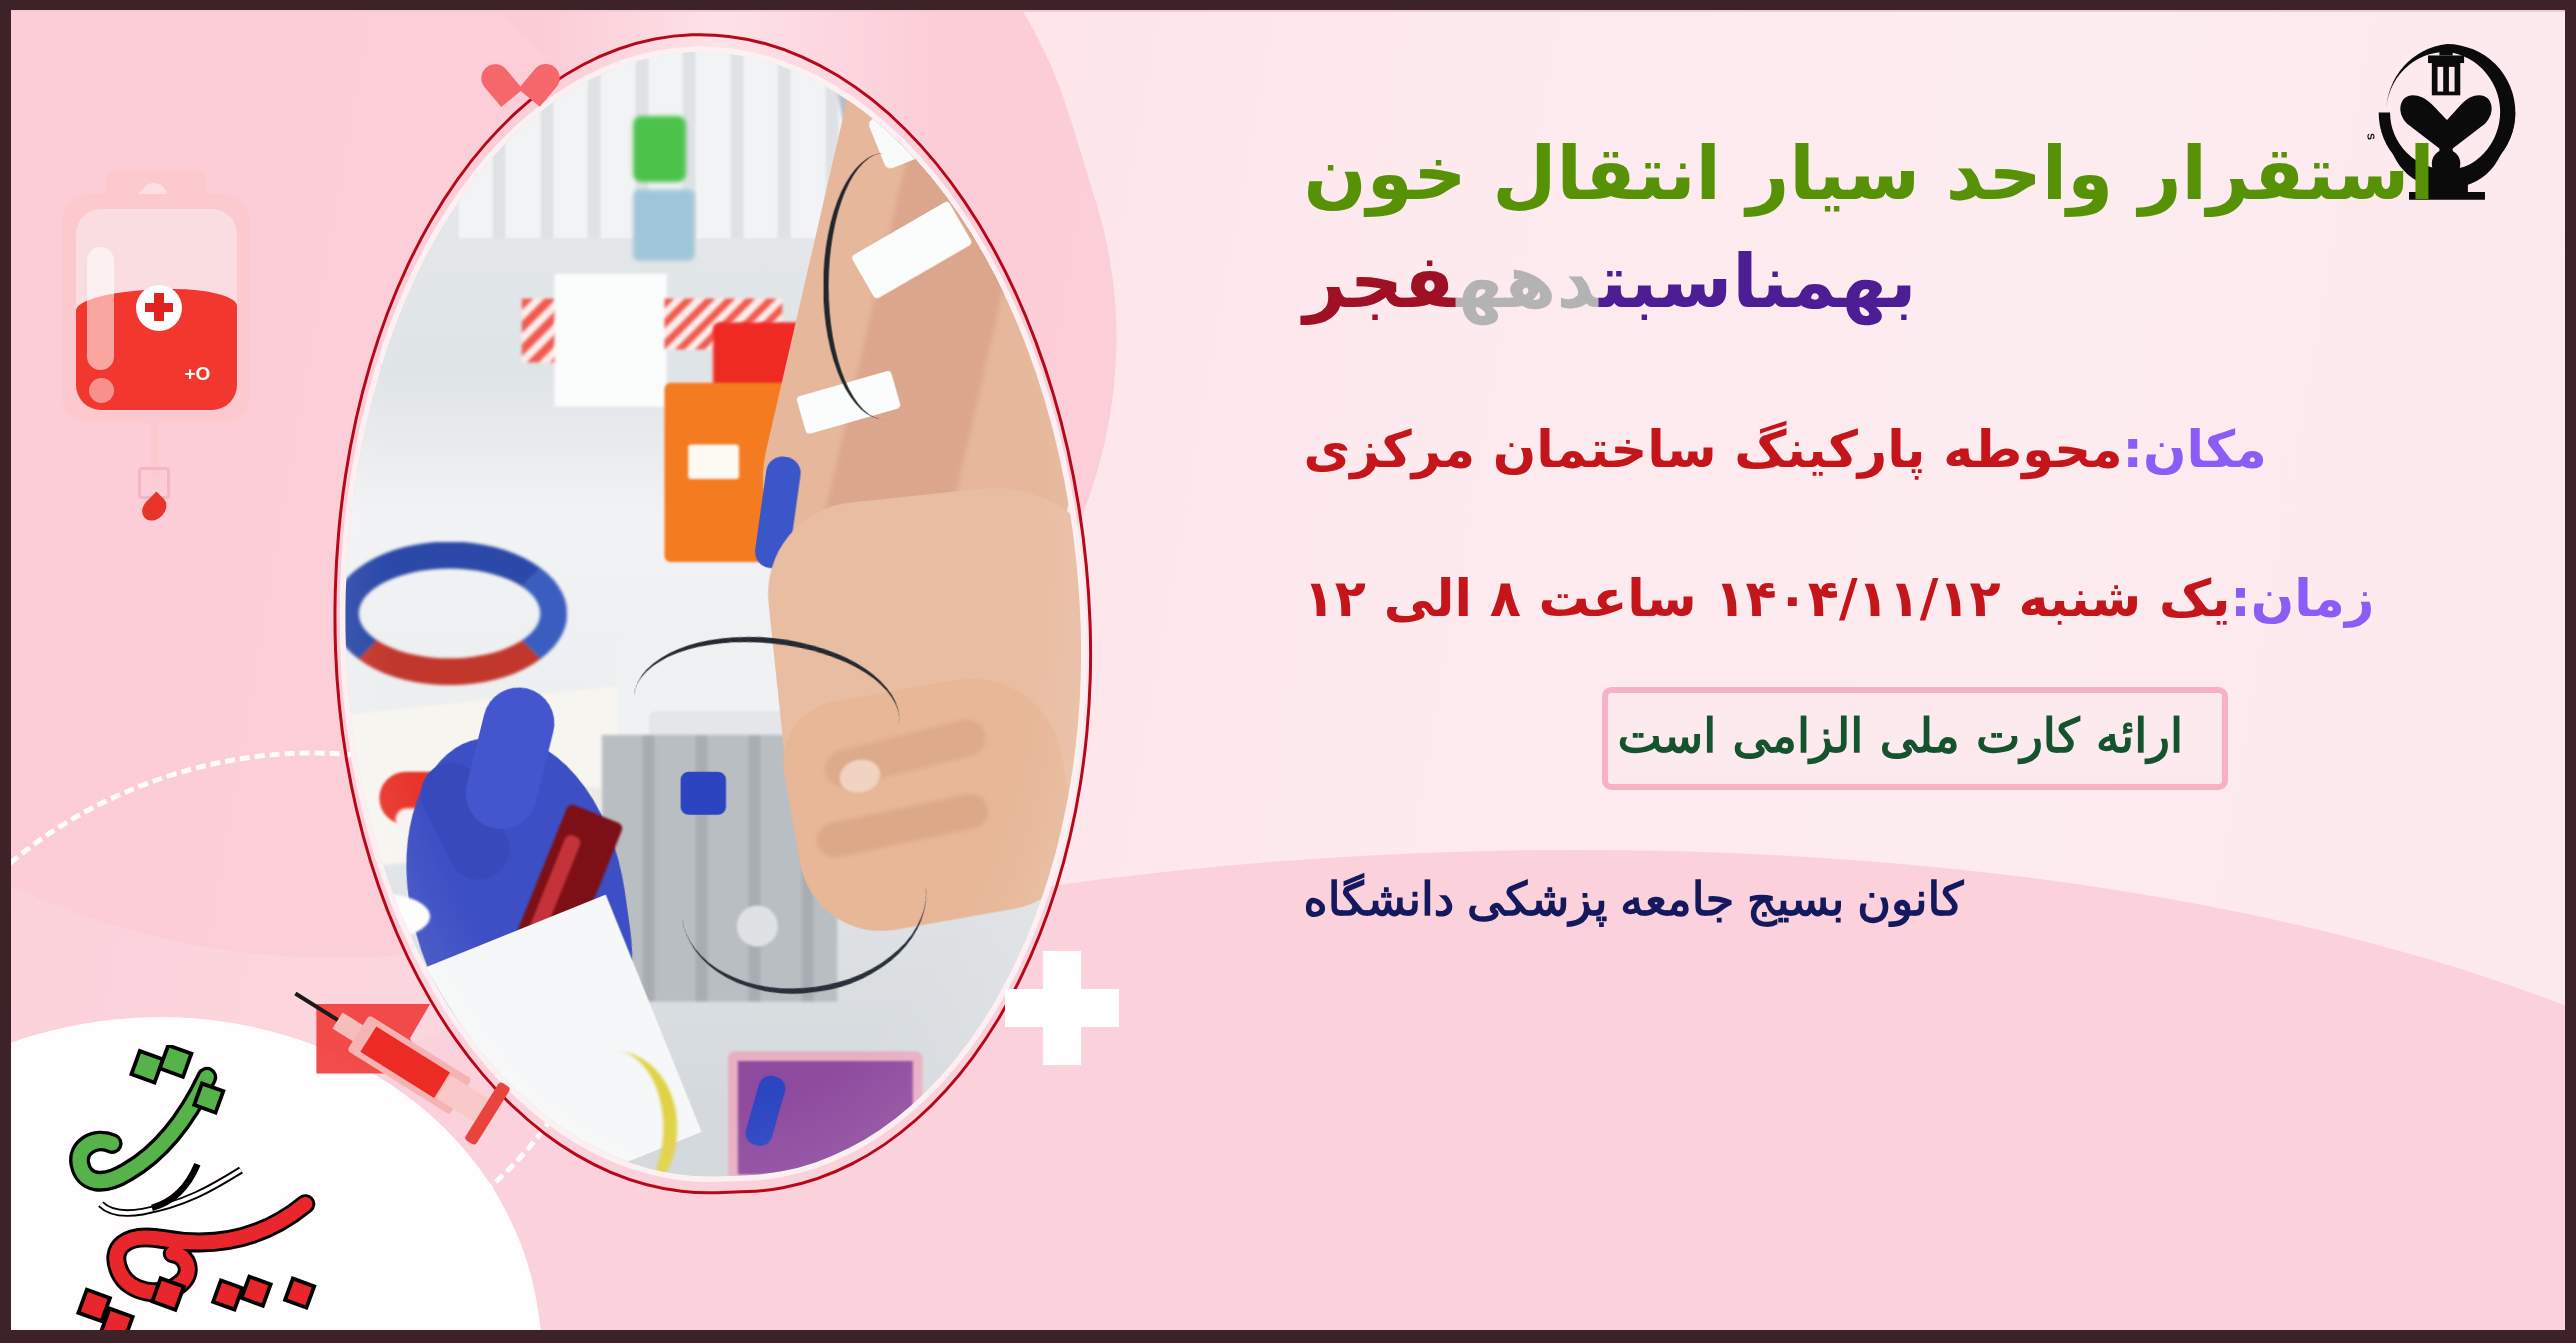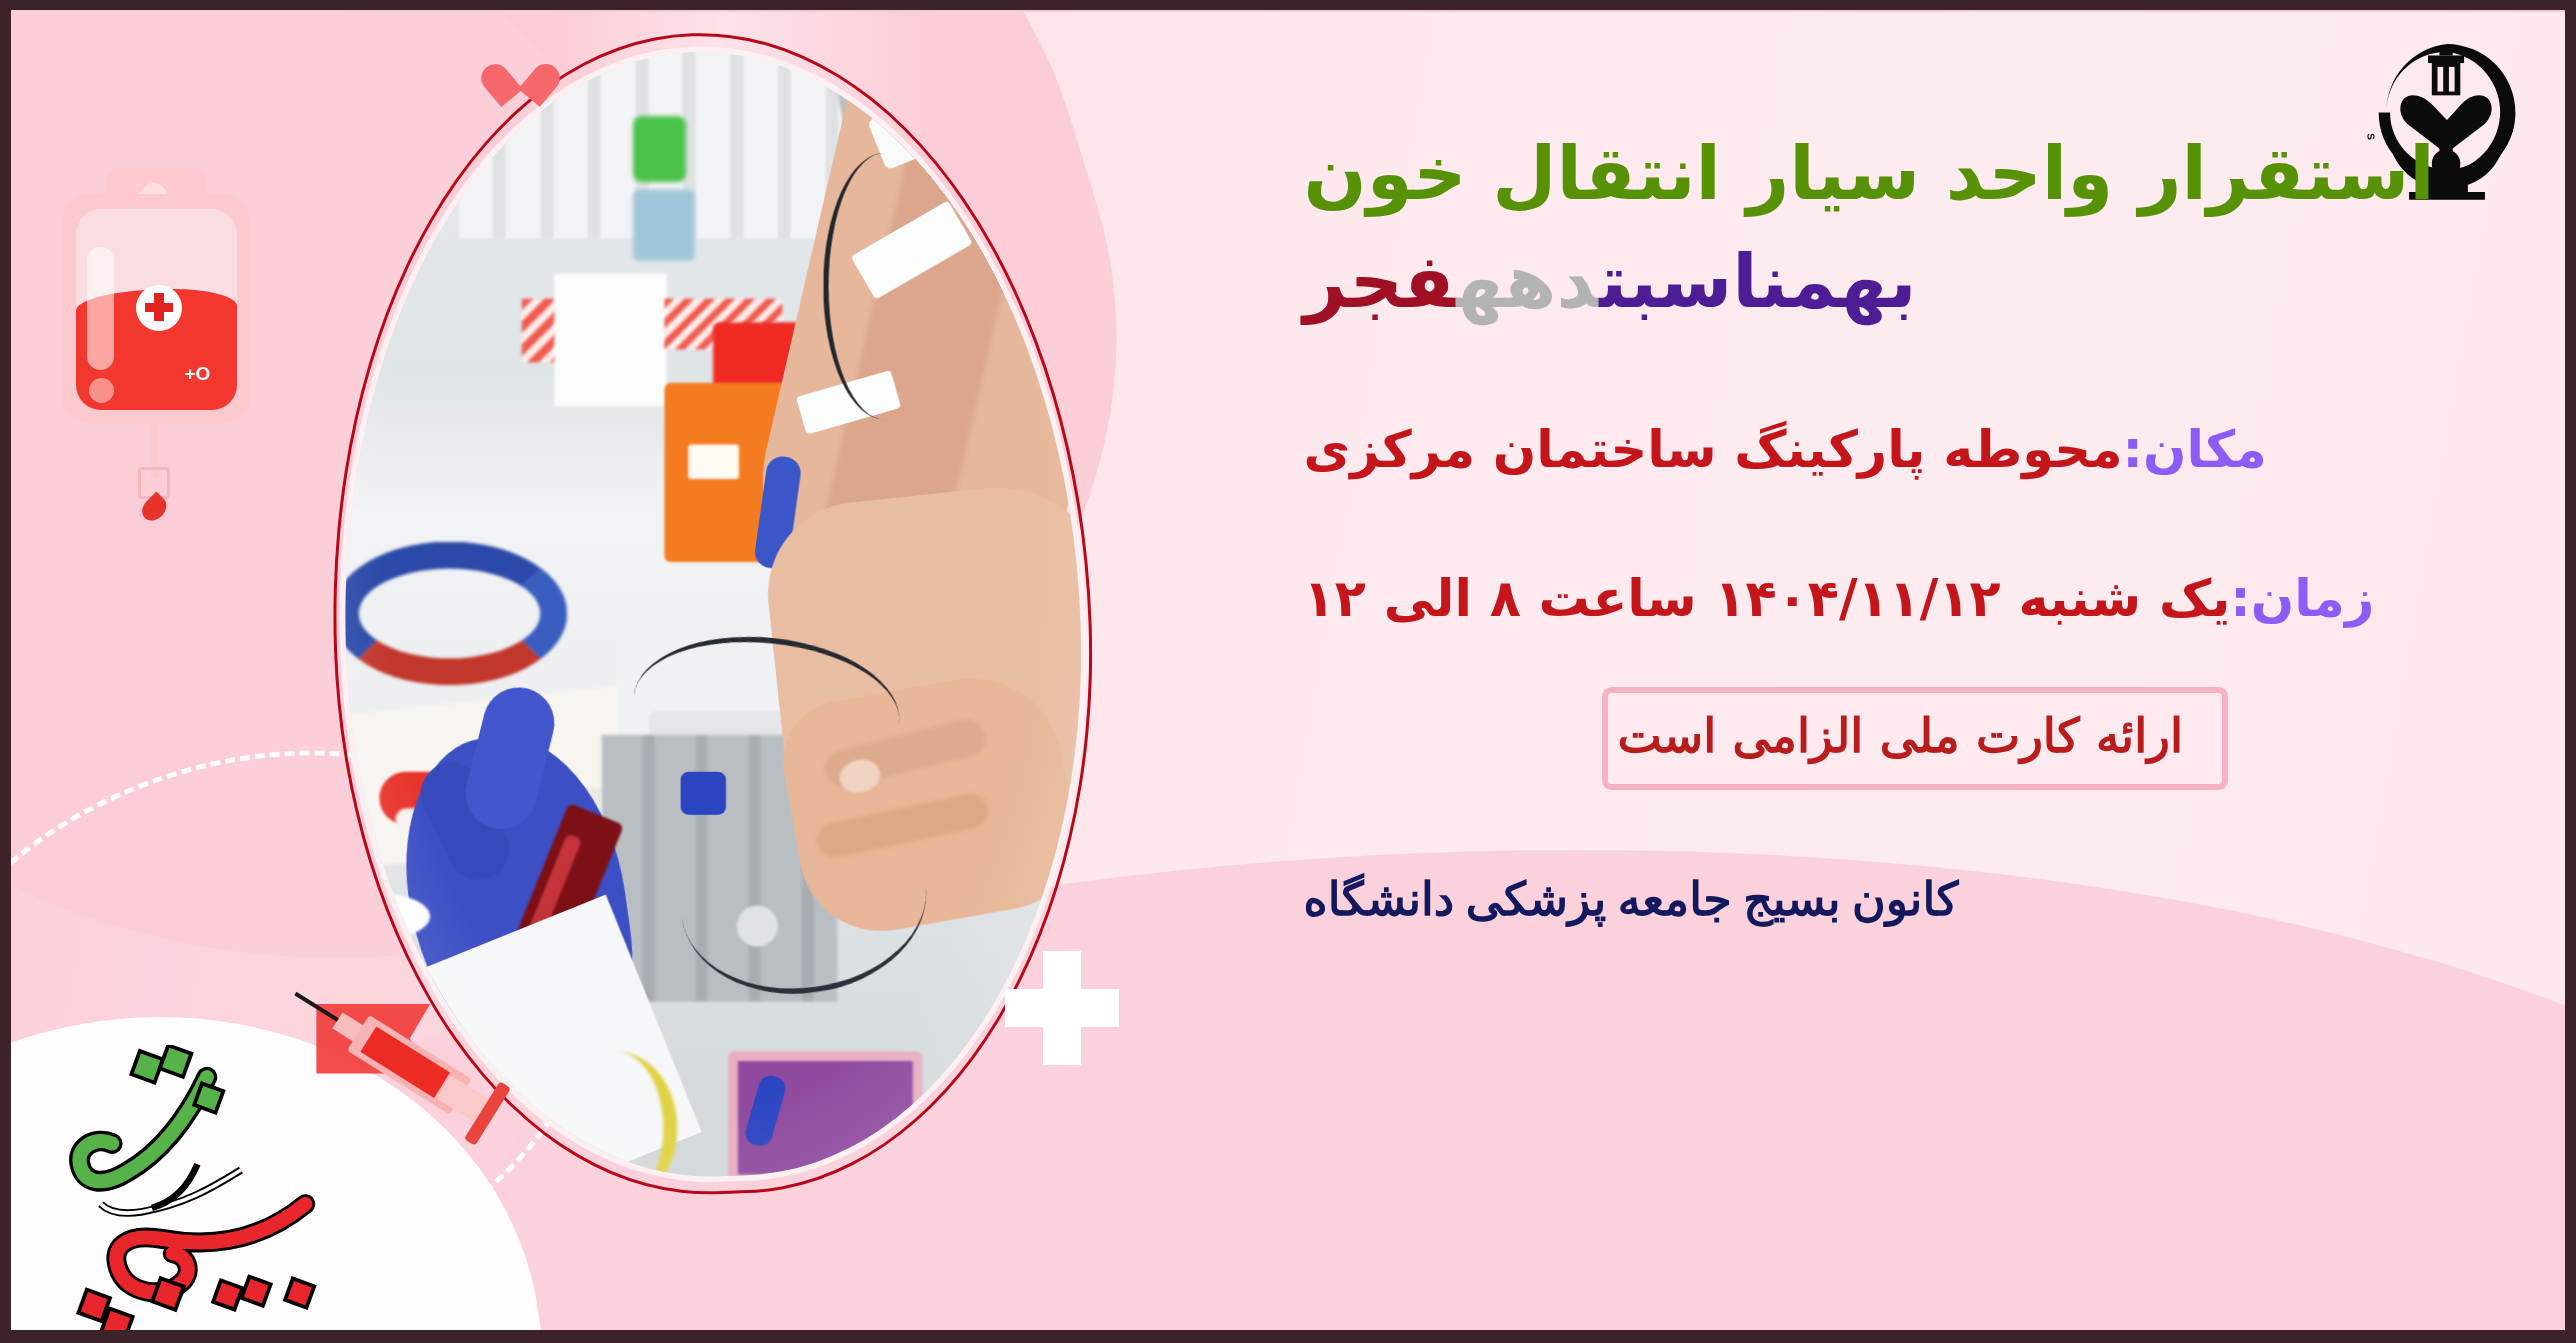--- a/index.html
+++ b/index.html
@@ -316,25 +316,25 @@
     margin-top:83px; direction:rtl;
     font-family:"DejaVu Sans",sans-serif; font-weight:700; font-size:51px;
     color:#c4151b;
   }
 
   .note-box{
     margin:59px auto 0; width:626px; padding:17px 9.5px 23px;
     border:6.6px solid #f6b2c2; border-radius:9.5px;
     background:#fdeaee;
     direction:rtl; font-family:"DejaVu Serif",serif; font-weight:700;
-    font-size:47px; color:#b91c1c; line-height:1.1;
+    font-size:47px; color:#14532d; line-height:1.1;
   }
   .footer-org{
     margin-top:82px; direction:rtl;
-    font-family:Liberation Serif, serif; font-weight:700;
+    font-family:Liberation Sans, sans-serif; font-weight:700;
     font-size:46px; color:#14195e;
   }
 </style>
 </head>
 <body>
 
 <div id="poster">
   <div id="canvas">
 
     <div class="bg-base"></div>

